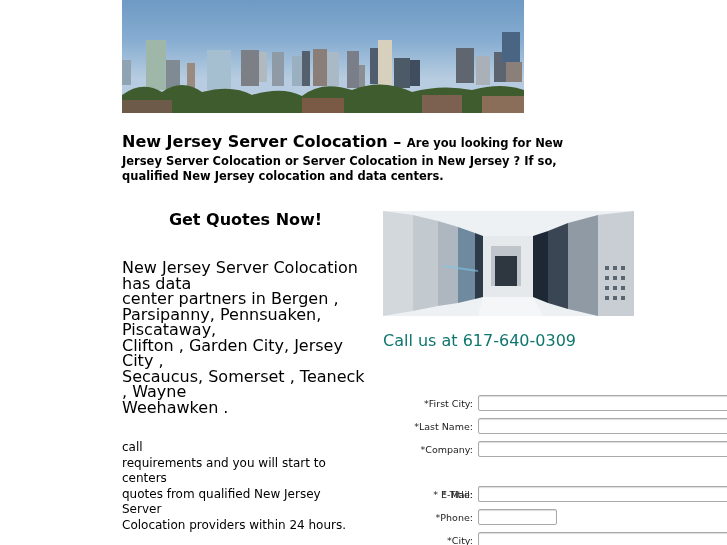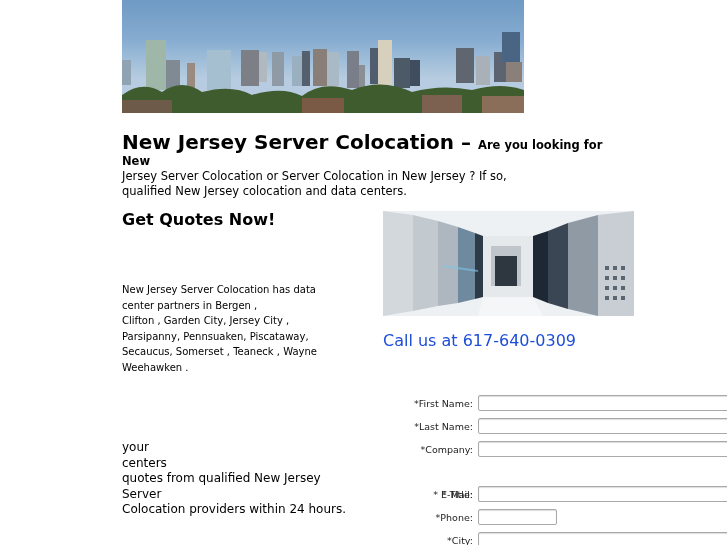--- a/index.html
+++ b/index.html
@@ -6,33 +6,33 @@
   body { width:727px; height:545px; overflow:hidden; position:relative; font-family:"DejaVu Sans", sans-serif; color:#000; }
   .abs { position:absolute; }
 
   
   #skyline { left:122px; top:0; width:402px; height:113px; overflow:hidden;
     background:linear-gradient(to bottom,#6f9ac4 0%,#86acd1 35%,#a9c4dc 60%,#b7cce0 70%); }
   #skyline svg { display:block; }
 
   
   #intro { left:122px; top:130px; width:500px; font-size:11.5px; line-height:15px; }
-  #intro .h { font-size:20px; font-weight:bold; line-height:24px; }
+  #intro .h { font-size:16px; font-weight:bold; line-height:24px; }
   #intro .sub { font-weight:bold; font-size:11.5px; }
-  #intro .bodyline { font-weight:normal; }
+  #intro .bodyline { font-weight:bold; }
 
-  #getquotes { left:122px; top:210px; width:247px; font-weight:bold; font-size:16px; line-height:20px; }
+  #getquotes { left:122px; top:210px; width:247px; text-align:center; font-weight:bold; font-size:16px; line-height:20px; }
 
-  #partners { left:122px; top:282px; width:245px; font-size:10px; line-height:15.5px; }
+  #partners { left:122px; top:260px; width:245px; font-size:16px; line-height:15.5px; }
   #callinfo { left:122px; top:440px; width:245px; font-size:12px; line-height:15.5px; }
 
   
   #servers { left:383px; top:211px; width:251px; height:105px; overflow:hidden; background:#dde3e8; }
 
-  #callus { left:383px; top:331px; width:340px; font-size:16px; line-height:20px; color:#1d4ed8; }
+  #callus { left:383px; top:331px; width:340px; font-size:16px; line-height:20px; color:#0f766e; }
 
   
   .frow { position:absolute; left:390px; width:337px; height:20px; }
   .frow label { position:absolute; right:254px; top:3px; font-size:9.5px; color:#222; white-space:nowrap; text-align:right; }
   .frow input { position:absolute; left:88px; top:0; height:14px; width:260px; border:1px solid #a9a9a9; border-radius:2px; padding:0 2px; background:#fff; box-shadow:inset 0 1px 1px #ddd; font-size:10px; }
   .frow input.short { width:73px; }
 </style>
 </head>
 <body>
 
@@ -79,28 +79,29 @@
   </div>
   <div class="bodyline">Jersey Server Colocation or Server Colocation in New Jersey ? If so,</div>
   <div class="bodyline">qualified New Jersey colocation and data centers.</div>
 </div>
 
 <div id="getquotes" class="abs">Get Quotes Now!</div>
 
 <div id="partners" class="abs">
   <div>New Jersey Server Colocation has data</div>
   <div>center partners in Bergen ,</div>
+  <div>Parsipanny, Pennsuaken, Piscataway,</div>
   <div>Clifton , Garden City, Jersey City ,</div>
-  <div>Parsipanny, Pennsuaken, Piscataway,</div>
   <div>Secaucus, Somerset , Teaneck , Wayne</div>
   <div>Weehawken .</div>
 </div>
 
 <div id="callinfo" class="abs">
-  <div>your</div>
+  <div>call</div>
+  <div>requirements and you will start to</div>
   <div>centers</div>
   <div>quotes from qualified New Jersey</div>
   <div>Server</div>
   <div>Colocation providers within 24 hours.</div>
 </div>
 
 <div id="servers" class="abs">
   <svg width="251" height="105" viewBox="0 0 251 105" xmlns="http://www.w3.org/2000/svg">
     <rect width="251" height="105" fill="#eef1f4"></rect>
 
@@ -136,21 +137,21 @@
     <line x1="60" y1="55" x2="95" y2="60" stroke="#7fc4e8" stroke-width="2" opacity="0.6"></line>
   </svg>
 </div>
 
 <div id="callus" class="abs">
   <div>Call us at 617-640-0309</div>
 </div>
 
 <form>
   <div class="frow" style="top:395px;">
-    <label>*First Name:</label>
+    <label>*First City:</label>
     <input type="text" value="" style="">
   </div>
   <div class="frow" style="top:418px;">
     <label>*Last Name:</label>
     <input type="text" value="" style="">
   </div>
   <div class="frow" style="top:441px;">
     <label>*Company:</label>
     <input type="text" value="" style="">
   </div>

